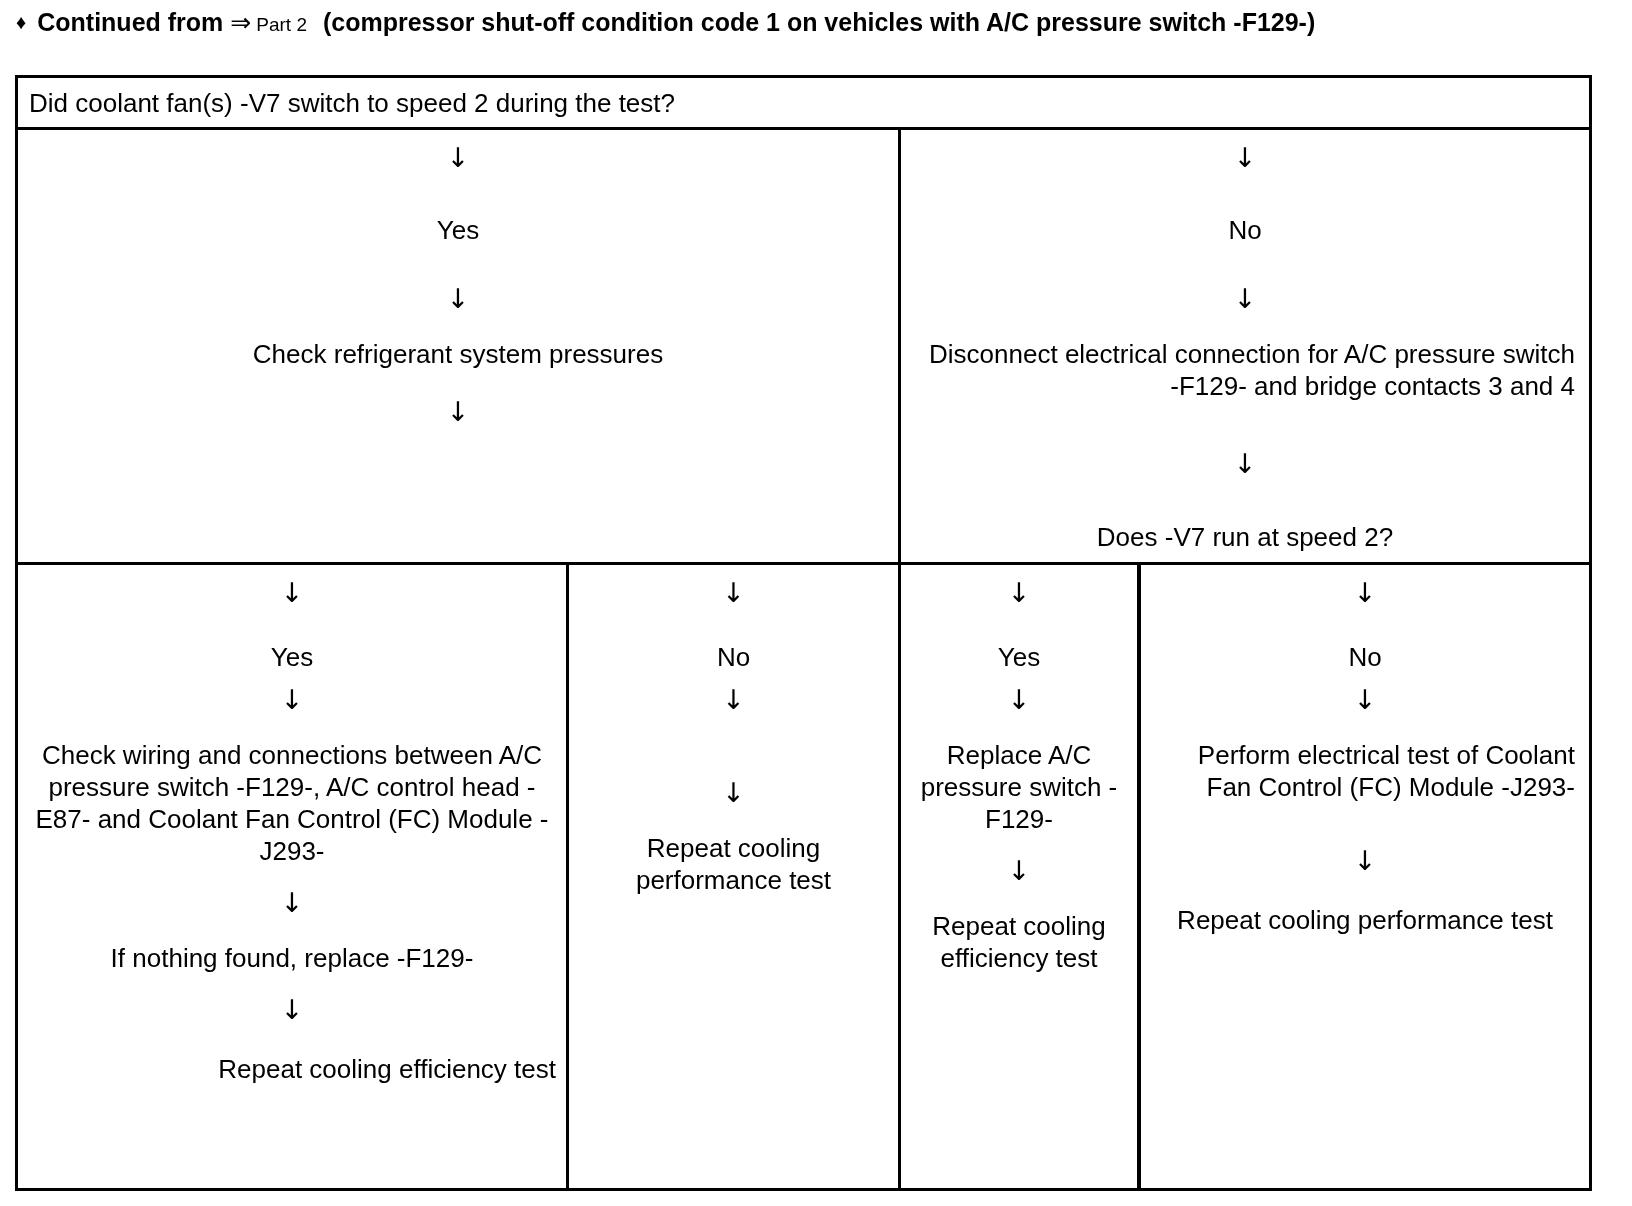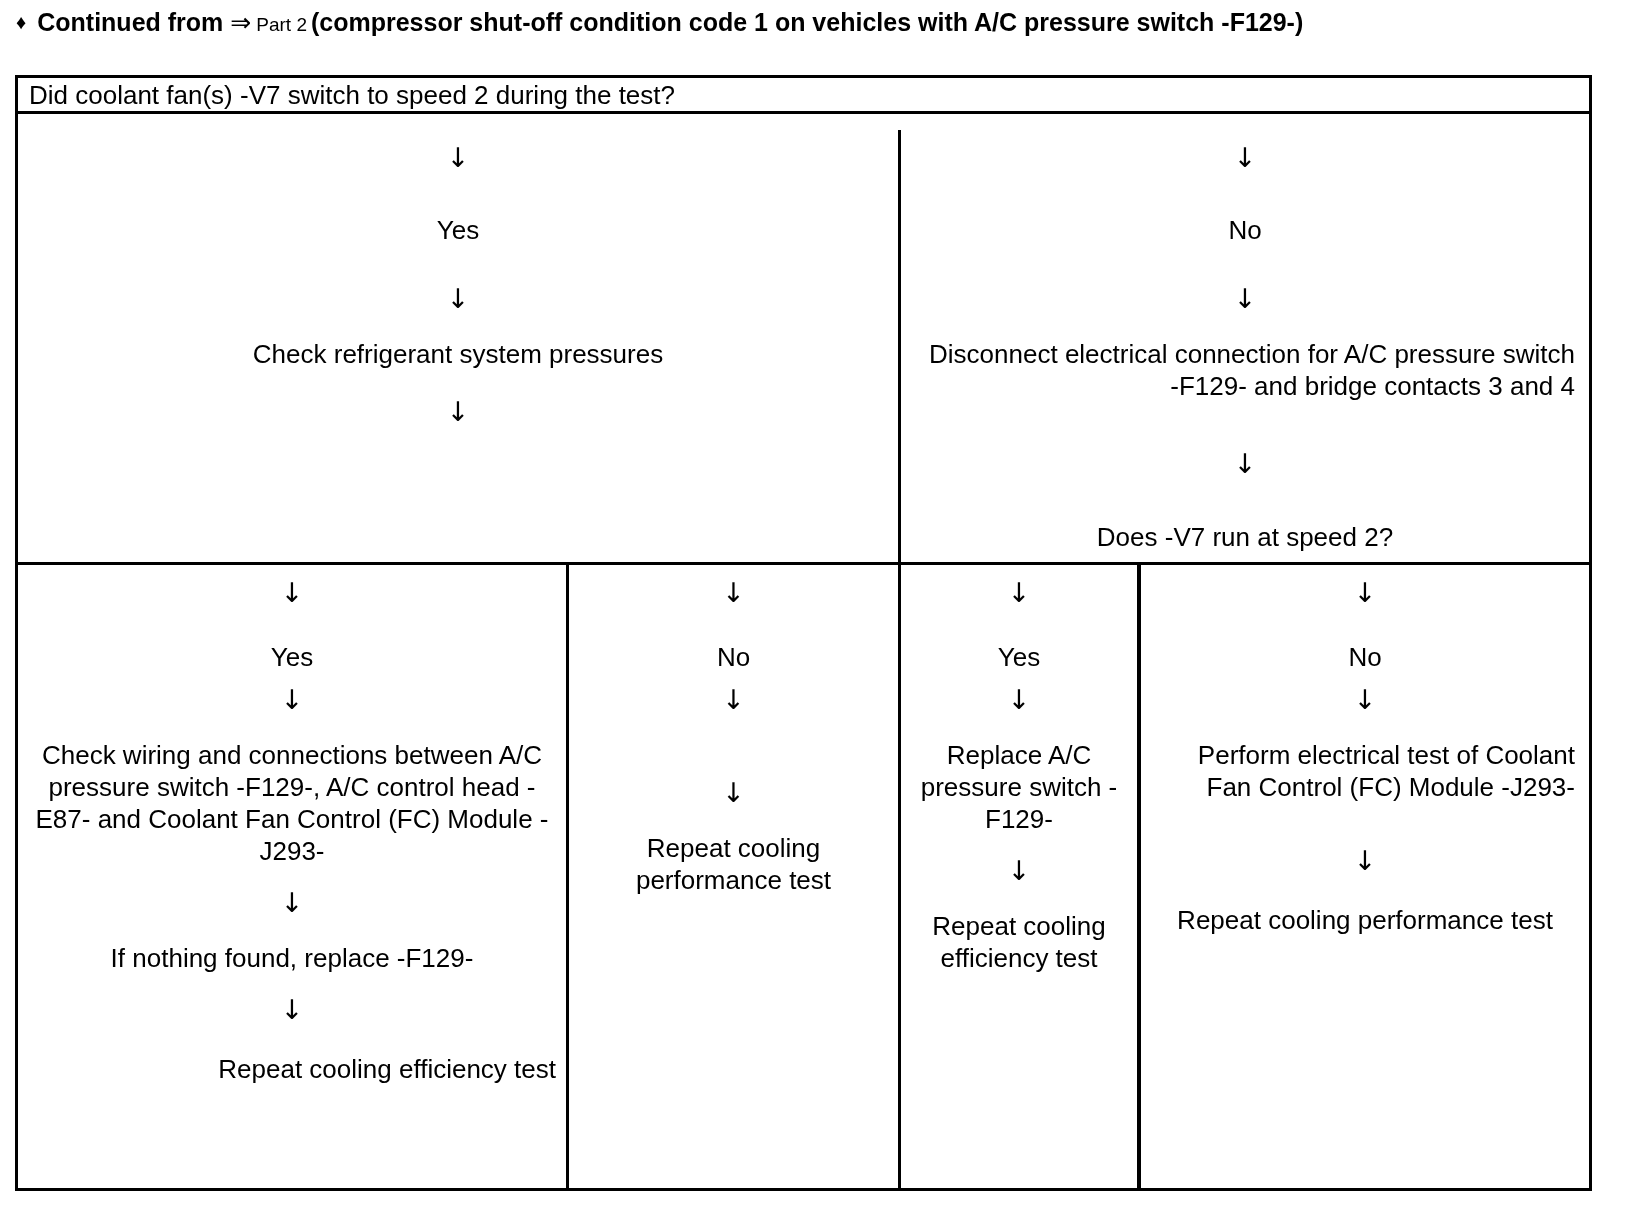--- a/index.html
+++ b/index.html
@@ -41,41 +41,41 @@
     position: relative;
     top: -2px;
   }
   .note-txt { font-size: 25px; font-weight: bold; }
   .note-arrow {
     font-size: 25px;
     margin: 0 5px 0 7px;
   }
   .note-small {
     font-size: 19px;
-    margin-right: 4px;
+    margin-right: 16px;
   }
 
   
   .flow-table {
     position: absolute;
     left: 15px;
     top: 75px;
     width: 1577px;
     height: 1116px;
     box-sizing: border-box;
     border: 3px solid #000;
     border-collapse: collapse;
   }
 
   .row-head {
     position: absolute;
     left: 0;
     top: 0;
     right: 0;
-    height: 36px;
+    height: 52px;
     box-sizing: border-box;
     border-bottom: 3px solid #000;
     display: flex;
     align-items: center;
   }
   .row-head .q {
     font-size: 26px;
     padding-left: 11px;
     line-height: 30px;
   }

